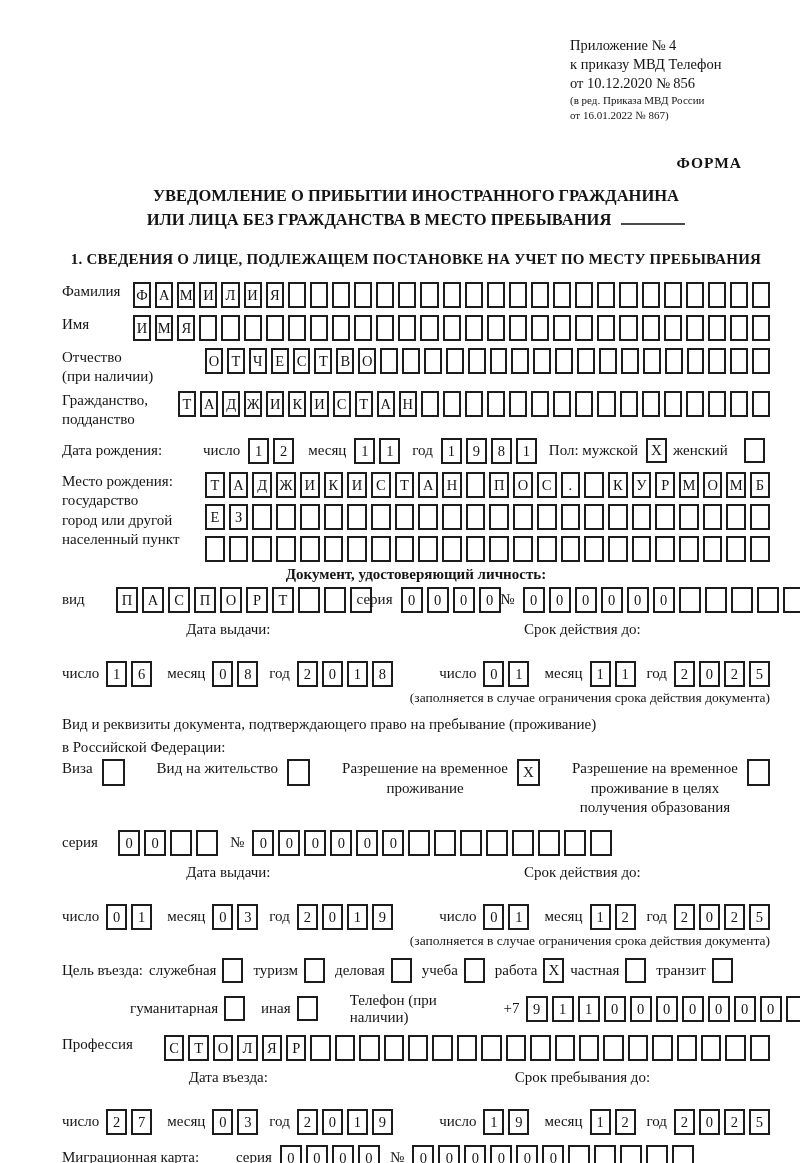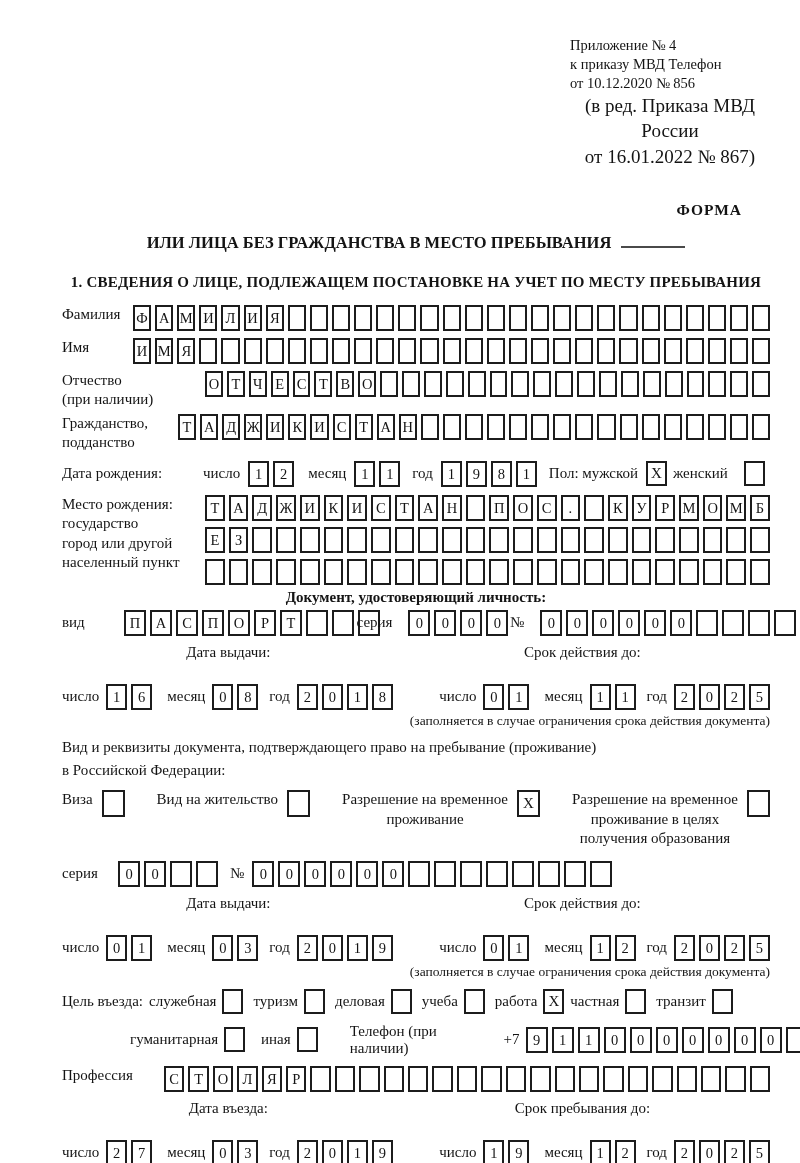--- a/index.html
+++ b/index.html
@@ -6,21 +6,21 @@
   html,body { background:#fff; }
   body {
     width:800px; height:1163px; overflow:hidden;
     font-family:"Liberation Serif","DejaVu Serif",serif;
     color:#141414;
   }
   .page { width:800px; height:1163px; padding:36px 30px 14px 62px; }
 
   
   .hdr { margin-left:auto; width:200px; font-size:14.5px; line-height:1.32; }
-  .hdr .sub { font-size:19px;text-align:center; }
+  .hdr .sub { font-size:11px; }
   .forma { text-align:right; padding-right:28px; font-weight:bold; font-size:15.5px; letter-spacing:1px; margin-top:32px; }
 
   
   .title { text-align:center; font-weight:bold; font-size:16.5px; line-height:1.4; margin-top:12px; }
   .blank-line { display:inline-block; width:64px; border-bottom:2.5px solid #4a4a4a; margin-left:10px; vertical-align:baseline; }
   .sec-head { text-align:center; font-weight:bold; font-size:15px; margin-top:20px; letter-spacing:.2px; }
 
   
   .row { display:flex; align-items:flex-start; margin-top:7px; }
   .lbl { font-size:15px; line-height:1.25; flex:none; }
@@ -48,21 +48,21 @@
   .datepair { display:flex; margin-top:8px; }
   .datecol { display:flex; flex-direction:column;gap:20px; }
   .datecol.left { width:47%; }
   .datecol.right { width:53%; }
   .dhead { text-align:center; font-size:15px; margin-bottom:3px; }
   .dline { display:flex; align-items:center; gap:5px; }
   .dlbl { font-size:15px; margin-right:2px; }
   .note { text-align:right; font-size:13.5px; margin-top:3px; }
 
   
-  .permits { display:flex; align-items:flex-start; margin-top:8px; gap:9px; }
+  .permits { display:flex; align-items:flex-start; gap:9px; }
   .permits .plabel { font-size:15px; line-height:1.3; }
   .permits .pmulti { font-size:15px; line-height:1.3; text-align:center; }
   .sp { flex:1; }
 
   
   .optline { display:flex; align-items:center; margin-top:9px; gap:6px; font-size:15px; }
   .optline .cb { margin-right:4px; }
 
   .heading-center { text-align:center; font-weight:bold; font-size:15px; margin-top:8px; }
   .plain { font-size:15px; margin-top:8px; line-height:1.45; }
@@ -81,20 +81,21 @@
     <div>Приложение № 4</div>
     <div>к приказу МВД Телефон</div>
     <div>от 10.12.2020 № 856</div>
     <div class="sub">(в ред. Приказа МВД России</div>
     <div class="sub">от 16.01.2022 № 867)</div>
   </div>
 
   <div class="forma">ФОРМА</div>
 
   <div class="title">
+    <div>УВЕДОМЛЕНИЕ О ПРИБЫТИИ ИНОСТРАННОГО ГРАЖДАНИНА</div>
     <div><span>ИЛИ ЛИЦА БЕЗ ГРАЖДАНСТВА В МЕСТО ПРЕБЫВАНИЯ</span><span class="blank-line"></span></div>
   </div>
 
   <div class="sec-head">1. СВЕДЕНИЯ О ЛИЦЕ, ПОДЛЕЖАЩЕМ ПОСТАНОВКЕ НА УЧЕТ ПО МЕСТУ ПРЕБЫВАНИЯ</div>
 
   <div class="row" style="margin-top:14px;">
     <span class="lbl" style="width:71px;">Фамилия</span>
     <span class="boxes grow">
         <span class="cell">Ф</span>
         <span class="cell">А</span>
@@ -343,21 +344,21 @@
           <span class="cell"></span>
           <span class="cell"></span>
           <span class="cell"></span>
           <span class="cell"></span>
         </span>
     </span>
   </div>
 
   <div class="heading-center" style="margin-top:4px;">Документ, удостоверяющий личность:</div>
 
-  <div class="row" style="margin-top:4px; align-items:center; gap:14px;">
+  <div class="row" style="margin-top:4px; align-items:center; gap:6px;">
     <span class="lbl" style="width:48px;">вид</span>
     <span class="boxes num">
         <span class="cell">П</span>
         <span class="cell">А</span>
         <span class="cell">С</span>
         <span class="cell">П</span>
         <span class="cell">О</span>
         <span class="cell">Р</span>
         <span class="cell">Т</span>
         <span class="cell"></span>

